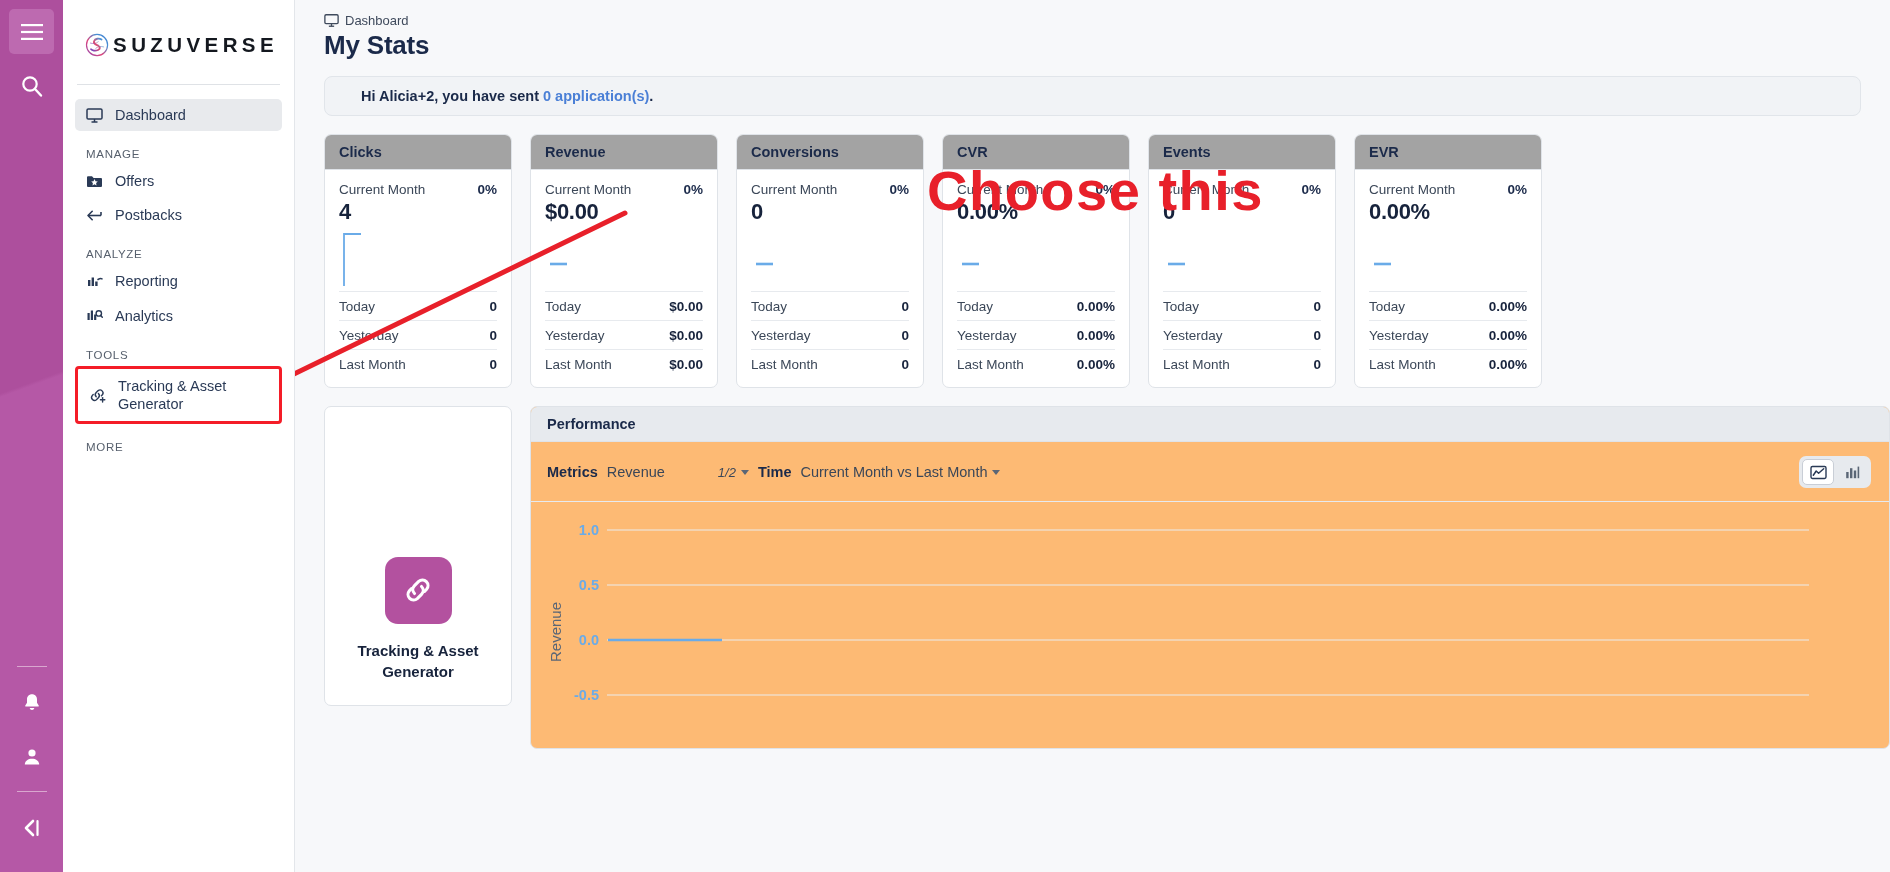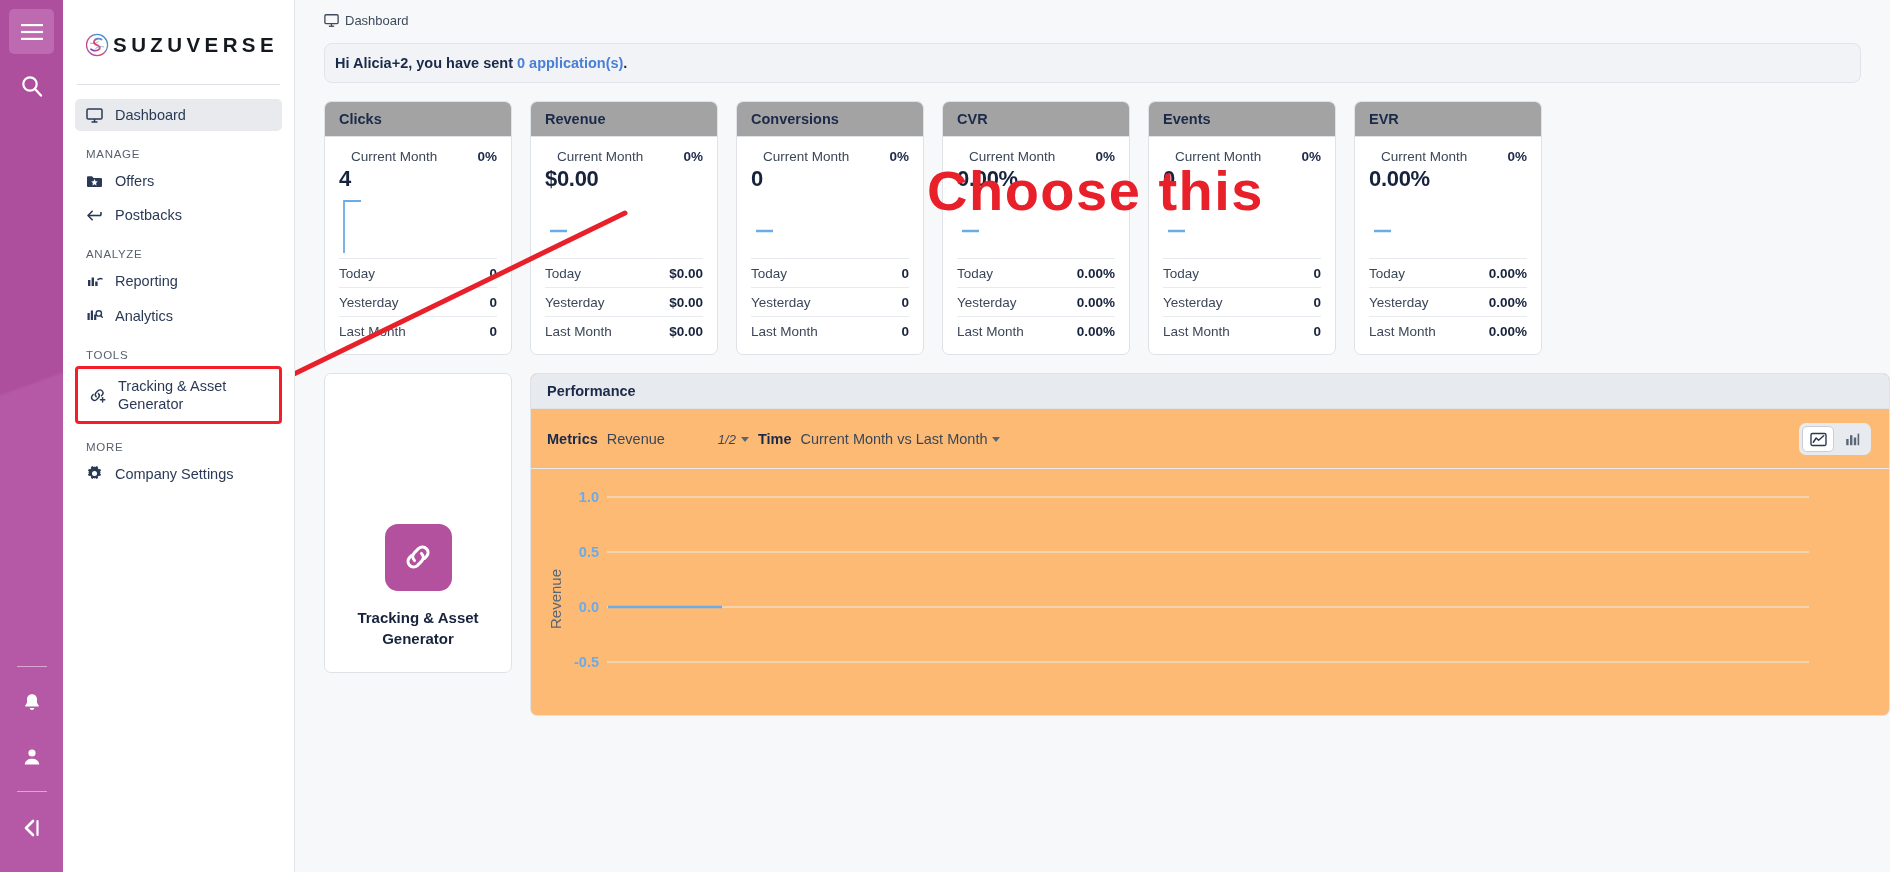--- a/index.html
+++ b/index.html
@@ -66,36 +66,36 @@
   .nav-hl .nav-item { margin: 0; padding: 8px 10px; }
 
   
   .main { flex: 1 1 auto; height: 872px; background: #f7f8fa; overflow: hidden; position: relative; }
   .crumb { display: flex; align-items: center; gap: 6px; padding: 13px 0 0 29px; color: #3f4a5c; font-size: 13px; }
   .ptitle { padding: 2px 0 0 29px; font-size: 26px; font-weight: 700; color: #1b2a4a; letter-spacing: -.2px; }
 
   .banner {
     margin: 15px 29px 0 29px; background: #f1f3f6;
     border: 1px solid #e1e5ea; border-radius: 8px;
-    padding: 11px 10px; font-size: 14.5px; color: #1b2a4a; font-weight: 700;
+    padding: 11px 36px; font-size: 14.5px; color: #1b2a4a; font-weight: 700;
   }
   .banner a { color: #4a7fd6; text-decoration: none; font-weight: 700; }
 
   
   .statrow { display: flex; gap: 18px; padding: 18px 0 0 29px; }
   .stat {
     flex: 0 0 188px; background: #fff;
     border: 1px solid #dfe3e8; border-radius: 7px; overflow: hidden;
   }
   .stat-h {
     background: #a3a3a3; padding: 9px 14px; font-size: 14.5px;
     font-weight: 700; color: #1b2a4a; border-bottom: 1px solid #dfe3e8;
   }
   .stat-b { padding: 12px 14px 0; }
-  .stat-row1 { display: flex; justify-content: space-between; align-items: baseline; margin-left: 12px; }
+  .stat-row1 { display: flex; justify-content: space-between; align-items: baseline; }
   .stat-lbl { font-size: 13.5px; color: #3b4758; }
   .stat-pct { font-size: 13.5px; color: #1b2a4a; font-weight: 700; }
   .stat-big { font-size: 22px; font-weight: 700; color: #17233c; margin-top: 2px; letter-spacing: -.3px; }
   .spark { height: 58px; margin-top: 4px; }
   .stat-f { padding: 0 14px 9px; }
   .stat-fr {
     display: flex; justify-content: space-between;
     border-top: 1px solid #e7eaee; padding: 7px 0 6px; font-size: 13.5px; text-align: center;
   }
   .stat-fr .k { color: #3b4758; }
@@ -281,44 +281,36 @@
             <path d="M9.4 7.6a3 3 0 0 1 0 4.2l-2 2a3 3 0 0 1-4.2-4.2l1-1" fill="none" stroke="#2a3a56" stroke-width="1.4" stroke-linecap="round"></path>
             <line x1="13.6" y1="11.6" x2="13.6" y2="16" stroke="#2a3a56" stroke-width="1.4" stroke-linecap="round"></line>
             <line x1="11.4" y1="13.8" x2="15.8" y2="13.8" stroke="#2a3a56" stroke-width="1.4" stroke-linecap="round"></line>
           </svg>
         </span>
         <span>Tracking &amp; Asset Generator</span>
       </div>
     </div>
 
     <div class="nav-sec">MORE</div>
-    <div class="nav-item">
-      <span class="nav-ico">
-        <svg width="17" height="17" viewBox="0 0 17 17">
-          <path d="M8.5 1.5l1.2.4.8-1 1.6 1-.3 1.3 1 1 1.3-.3 1 1.6-1 .8.4 1.2-.4 1.2 1 .8-1 1.6-1.3-.3-1 1 .3 1.3-1.6 1-.8-1-1.2.4-1.2-.4-.8 1-1.6-1 .3-1.3-1-1-1.3.3-1-1.6 1-.8-.4-1.2.4-1.2-1-.8 1-1.6 1.3.3 1-1-.3-1.3 1.6-1 .8 1z" fill="#2a3a56"></path>
-          <circle cx="8.5" cy="8.5" r="2.5" fill="#fff"></circle>
-        </svg>
-      </span>
-      <span>Company Settings</span>
-    </div>
   </div>
 
   <div class="main">
 
     <div class="crumb">
       <span>
         <svg width="15" height="15" viewBox="0 0 17 17" style="display:block">
           <rect x="1" y="2" width="15" height="10" rx="1.3" fill="none" stroke="#3f4a5c" stroke-width="1.5"></rect>
           <line x1="5.5" y1="15" x2="11.5" y2="15" stroke="#3f4a5c" stroke-width="1.5"></line>
           <line x1="8.5" y1="12" x2="8.5" y2="15" stroke="#3f4a5c" stroke-width="1.5"></line>
         </svg>
       </span>
       <span>Dashboard</span>
     </div>
 
+    <div class="ptitle">My Stats</div>
 
     <div class="banner">
       <span>Hi Alicia+2, you have sent </span><a href="#">0 application(s)</a><span>.</span>
     </div>
 
     <div class="statrow">
 
       <div class="stat">
         <div class="stat-h">Clicks</div>
         <div class="stat-b">

